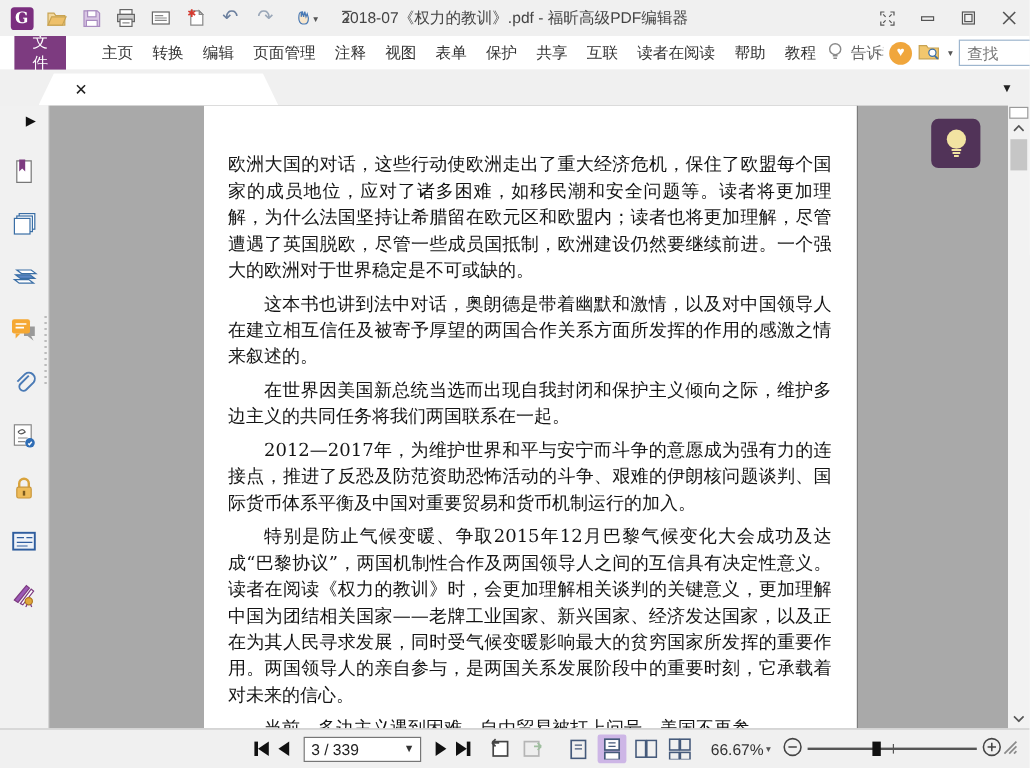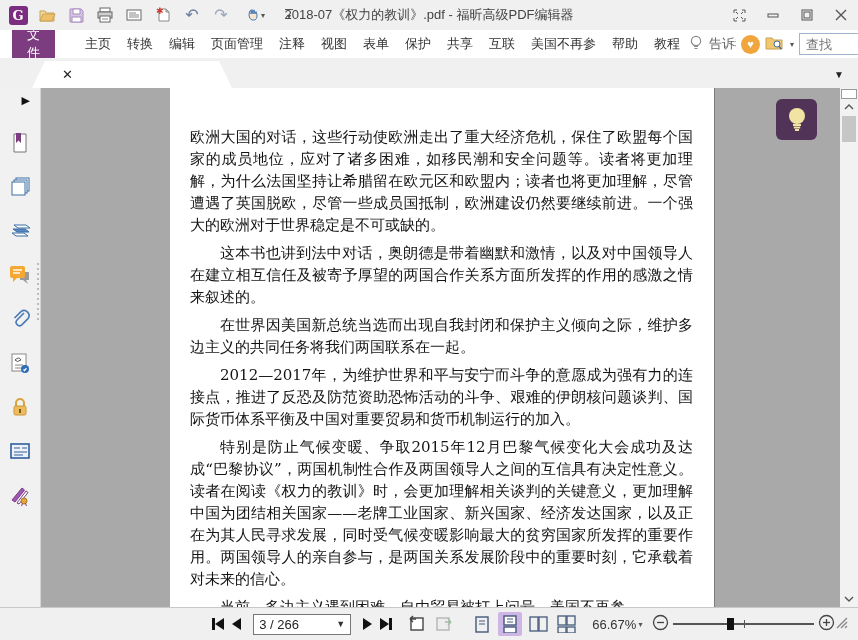--- a/index.html
+++ b/index.html
@@ -179,21 +179,21 @@
     <span class="rtab">主页</span>
     <span class="rtab">转换</span>
     <span class="rtab">编辑</span>
     <span class="rtab">页面管理</span>
     <span class="rtab">注释</span>
     <span class="rtab">视图</span>
     <span class="rtab">表单</span>
     <span class="rtab">保护</span>
     <span class="rtab">共享</span>
     <span class="rtab">互联</span>
-    <span class="rtab">美国不再参</span>
+    <span class="rtab">读者在阅读</span>
     <span class="rtab">帮助</span>
     <span class="rtab">教程</span>
   </div>
   <div class="ribbon-right">
     <span>
       <svg width="16" height="18" viewBox="0 0 16 18" fill="none" stroke="#8a8a8a" stroke-width="1.2">
           <circle cx="8" cy="7" r="4.6"></circle>
           <path d="M6 12.5 h4 M6.5 14.5 h3"></path>
         </svg>
     </span>
@@ -338,21 +338,21 @@
 
   <div class="s-group">
     <span class="nav-ico">
         <span class="nav-bar"></span>
         <span class="tri-l"></span>
       </span>
     <span class="nav-ico">
         <span class="tri-l"></span>
       </span>
     <span class="page-combo">
-      <span>3 / 266</span>
+      <span>3 / 339</span>
       <span class="cbx-caret">▼</span>
     </span>
     <span class="nav-ico">
         <span class="tri-r"></span>
       </span>
     <span class="nav-ico">
         <span class="tri-r"></span>
         <span class="nav-bar"></span>
       </span>
   </div>

